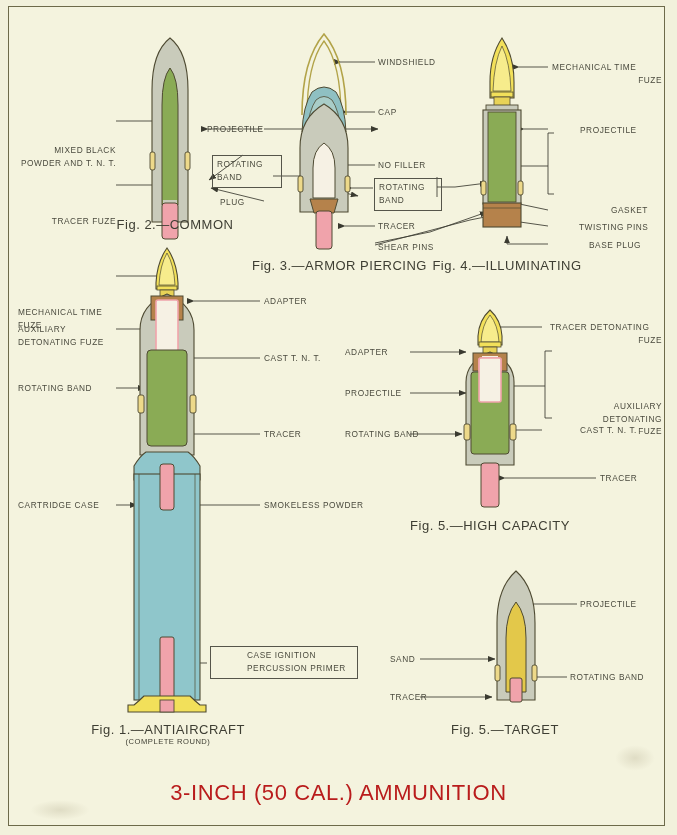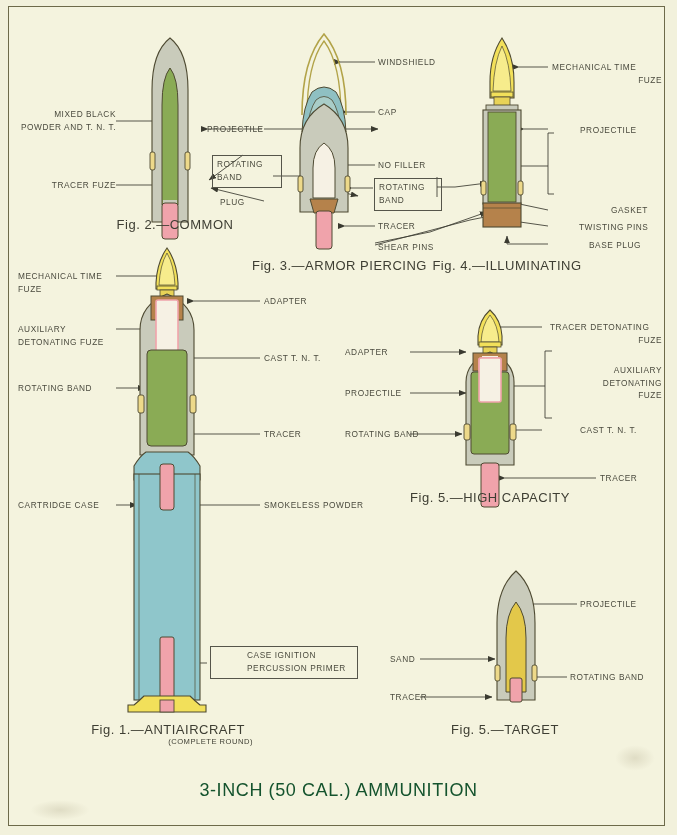--- a/index.html
+++ b/index.html
@@ -17,40 +17,40 @@
   #canvas{position:absolute;left:0;top:0;width:677px;height:835px;}
   .lbl{
     position:absolute;
     color:#4a4a3e;
     font-family:"Liberation Sans",sans-serif;
     font-size:8.3px;
     letter-spacing:0.55px;
     line-height:12.5px;
     white-space:pre;
   }
-  .lbl.r{text-align:right;}
+  .lbl.r{text-align:right;margin-top:36px;}
   .figcap{
     position:absolute;
     color:#3e3e33;
     font-family:"Liberation Sans",sans-serif;
     font-size:10.4px;
     letter-spacing:0.5px;
     white-space:pre;
     text-align:center;
   }
   .figcap .sm{font-size:13px;}
   .subcap{
     position:absolute;color:#3e3e33;font-size:7.6px;letter-spacing:0.5px;
     text-align:center;white-space:pre;
   }
   #title{
     position:absolute;left:0;right:0;top:780px;
-    text-align:center;color:#14532d;
+    text-align:center;color:#b91c1c;
     font-family:"Liberation Sans",sans-serif;
-    font-size:18px;letter-spacing:0.6px;
+    font-size:22px;letter-spacing:0.6px;
   }
   .boxlbl{
     position:absolute;border:1px solid #55554a;color:#4a4a3e;
     font-size:8.3px;letter-spacing:0.55px;line-height:13px;
     padding:2px 4px 3px 4px;white-space:pre;background:transparent;
   }
   .smudge{
     position:absolute;border-radius:50%;
     background:radial-gradient(ellipse at center,rgba(140,130,95,.20),rgba(140,130,95,0) 70%);
     pointer-events:none;
@@ -247,30 +247,30 @@
   <div class="lbl r" style="left:18px;top:270px;width:98px;"><span style="display:block;text-align:left;">MECHANICAL TIME</span><span style="display:block;text-align:left;">FUZE</span></div>
   <div class="lbl" style="left:18px;top:323px;width:110px;"><span>AUXILIARY</span><br><span>DETONATING FUZE</span></div>
   <div class="lbl" style="left:18px;top:382px;">ROTATING BAND</div>
   <div class="lbl" style="left:18px;top:499px;">CARTRIDGE CASE</div>
   <div class="lbl" style="left:264px;top:295px;">ADAPTER</div>
   <div class="lbl" style="left:264px;top:352px;">CAST T. N. T.</div>
   <div class="lbl" style="left:264px;top:428px;">TRACER</div>
   <div class="lbl" style="left:264px;top:499px;">SMOKELESS POWDER</div>
   <div class="boxlbl" style="left:210px;top:646px;width:106px;padding-left:36px;"><span>CASE IGNITION</span><br><span>PERCUSSION PRIMER</span></div>
   <div class="figcap" style="left:83px;top:722px;width:170px;"><span class="sm">Fig. 1.—ANTIAIRCRAFT</span></div>
-  <div class="subcap" style="left:83px;top:737px;width:170px;text-align:right;">(COMPLETE ROUND)</div>
+  <div class="subcap" style="left:83px;top:737px;width:170px;">(COMPLETE ROUND)</div>
 
   <div class="lbl" style="left:345px;top:346px;">ADAPTER</div>
   <div class="lbl" style="left:345px;top:387px;">PROJECTILE</div>
   <div class="lbl" style="left:345px;top:428px;">ROTATING BAND</div>
   <div class="lbl" style="left:550px;top:321px;width:112px;"><span>TRACER DETONATING</span><br><span style="display:block;text-align:right;">FUZE</span></div>
   <div class="lbl r" style="left:550px;top:364px;width:112px;"><span>AUXILIARY</span><br><span>DETONATING</span><br><span>FUZE</span></div>
   <div class="lbl" style="left:580px;top:424px;">CAST T. N. T.</div>
   <div class="lbl" style="left:600px;top:472px;">TRACER</div>
-  <div class="figcap" style="left:410px;top:490px;width:160px;text-align:center;"><span class="sm">Fig. 5.—HIGH CAPACITY</span></div>
+  <div class="figcap" style="left:410px;top:518px;width:160px;text-align:center;"><span class="sm">Fig. 5.—HIGH CAPACITY</span></div>
 
   <div class="lbl" style="left:390px;top:653px;">SAND</div>
   <div class="lbl" style="left:390px;top:691px;">TRACER</div>
   <div class="lbl" style="left:580px;top:598px;">PROJECTILE</div>
   <div class="lbl" style="left:570px;top:671px;">ROTATING BAND</div>
   <div class="figcap" style="left:440px;top:722px;width:130px;"><span class="sm">Fig. 5.—TARGET</span></div>
 
   <div id="title">3-INCH (50 CAL.) AMMUNITION</div>
 
   <div class="smudge" style="left:615px;top:745px;width:40px;height:26px;"></div>

